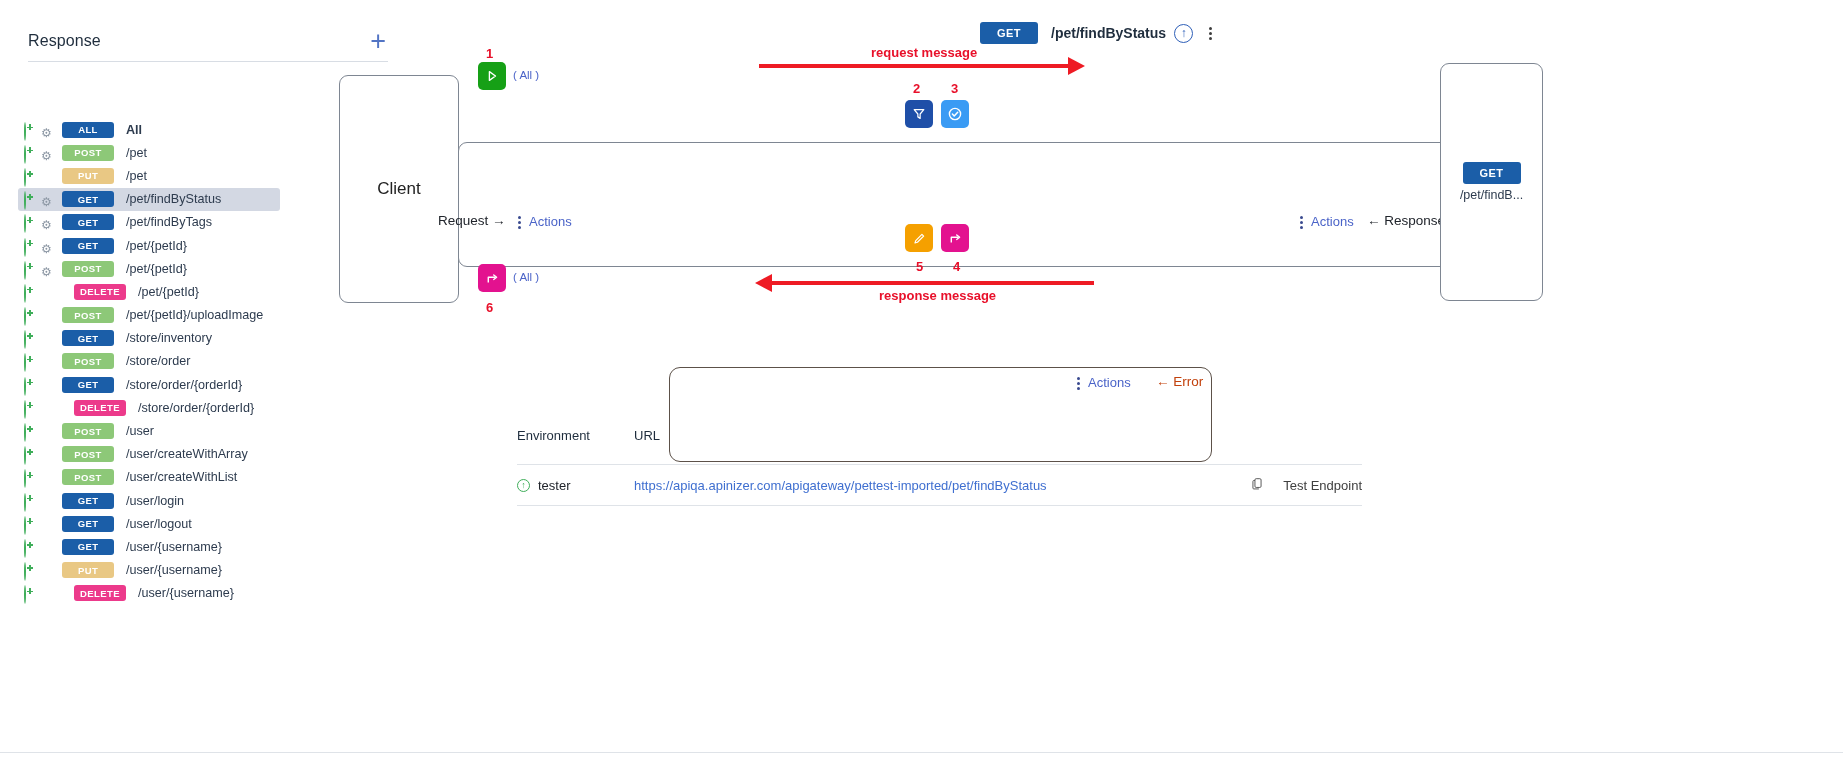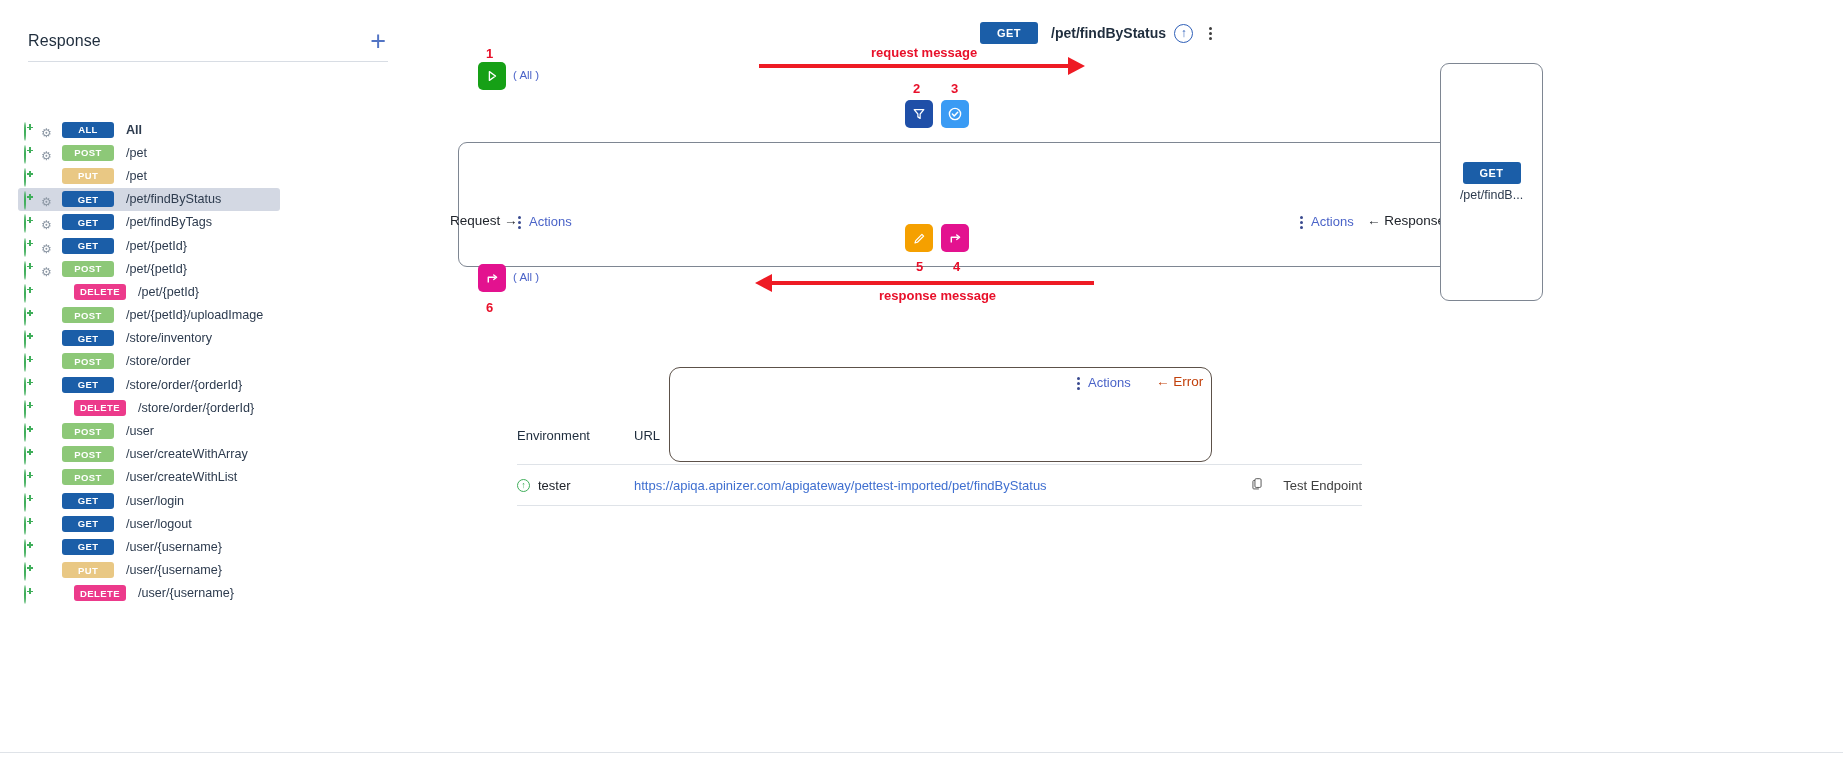--- a/index.html
+++ b/index.html
@@ -114,21 +114,21 @@
     border: 1.6px solid #7e8692; border-radius: 9px; background: #fff;
     display: flex; align-items: center; justify-content: center;
   }
   #client-label { font-size: 17px; color: #222; }
 
   
   #gw-box {
     position: absolute; left: 50px; top: 142px; width: 1014px; height: 125px;
     border: 1.6px solid #7e8692; border-radius: 9px; background: #fff;
   }
-  #req-label { position: absolute; left: 42px; top: 213px; font-size: 13.5px; color: #20242b; }
+  #req-label { position: absolute; left: 30px; top: 213px; font-size: 13.5px; color: #20242b; }
   #req-actions-kebab { position: absolute; left: 110px; top: 216px; }
   #req-actions { position: absolute; left: 121px; top: 214px; font-size: 13px; color: #4a63c8; cursor: pointer; }
 
   #resp-actions-kebab { position: absolute; left: 892px; top: 216px; }
   #resp-actions { position: absolute; left: 903px; top: 214px; font-size: 13px; color: #4a63c8; cursor: pointer; }
   #resp-label { position: absolute; left: 959px; top: 213px; font-size: 13.5px; color: #20242b; }
 
   
   #err-box {
     position: absolute; left: 261px; top: 367px; width: 543px; height: 95px;
@@ -334,20 +334,23 @@
           <i></i>
           <i></i>
           <i></i>
         </span>
     </div>
 
     <div class="red-label" style="left:463px; top:45px;">request message</div>
     <div class="red-arrow" style="left:351px; top:64px; width:317px;"></div>
     <div class="arrow-head-r" style="left:660px; top:57px;"></div>
 
+    <div id="client-box">
+      <span id="client-label">Client</span>
+    </div>
 
     <div id="gw-box"></div>
 
     <div id="req-label">Request →</div>
     <span class="kebab" id="req-actions-kebab">
         <i></i>
         <i></i>
         <i></i>
       </span>
     <div id="req-actions">Actions</div>

